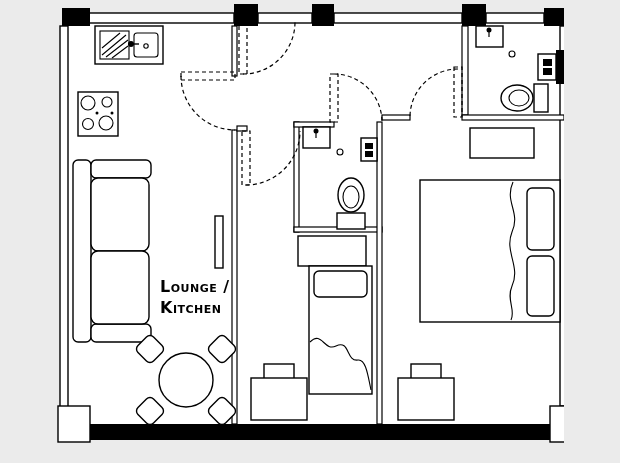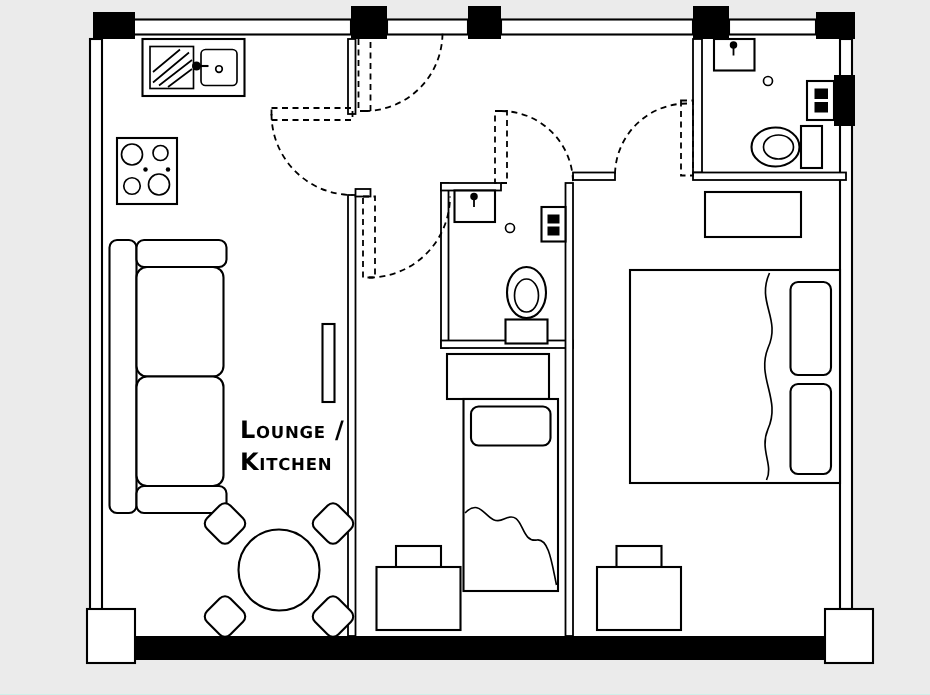--- a/index.html
+++ b/index.html
@@ -1,16 +1,16 @@
 <!DOCTYPE html>
 <html><head>
 <meta charset="utf-8">
 <style>
   html,body{margin:0;padding:0;background:#ebebeb;}
-  .stage{position:relative;width:620px;height:463px;background:#5eead4;overflow:hidden;
+  .stage{position:relative;width:564px;height:463px;background:#fef9c3;overflow:hidden;
          font-family:"DejaVu Sans",sans-serif;}
   svg{display:block;}
   .floor{fill:#ffffff;}
   .pier{fill:#000000;stroke:none;}
   .wall-hollow{fill:#ffffff;stroke:#000000;stroke-width:1.4;}
   .iwall{fill:#ffffff;stroke:#000000;stroke-width:1.2;}
   .bar{fill:#000000;}
   .furn{fill:#ffffff;stroke:#000000;stroke-width:1.4;}
   .thin{fill:none;stroke:#000000;stroke-width:1.1;}
   .dash{fill:none;stroke:#000000;stroke-width:1.2;stroke-dasharray:4 3;}

